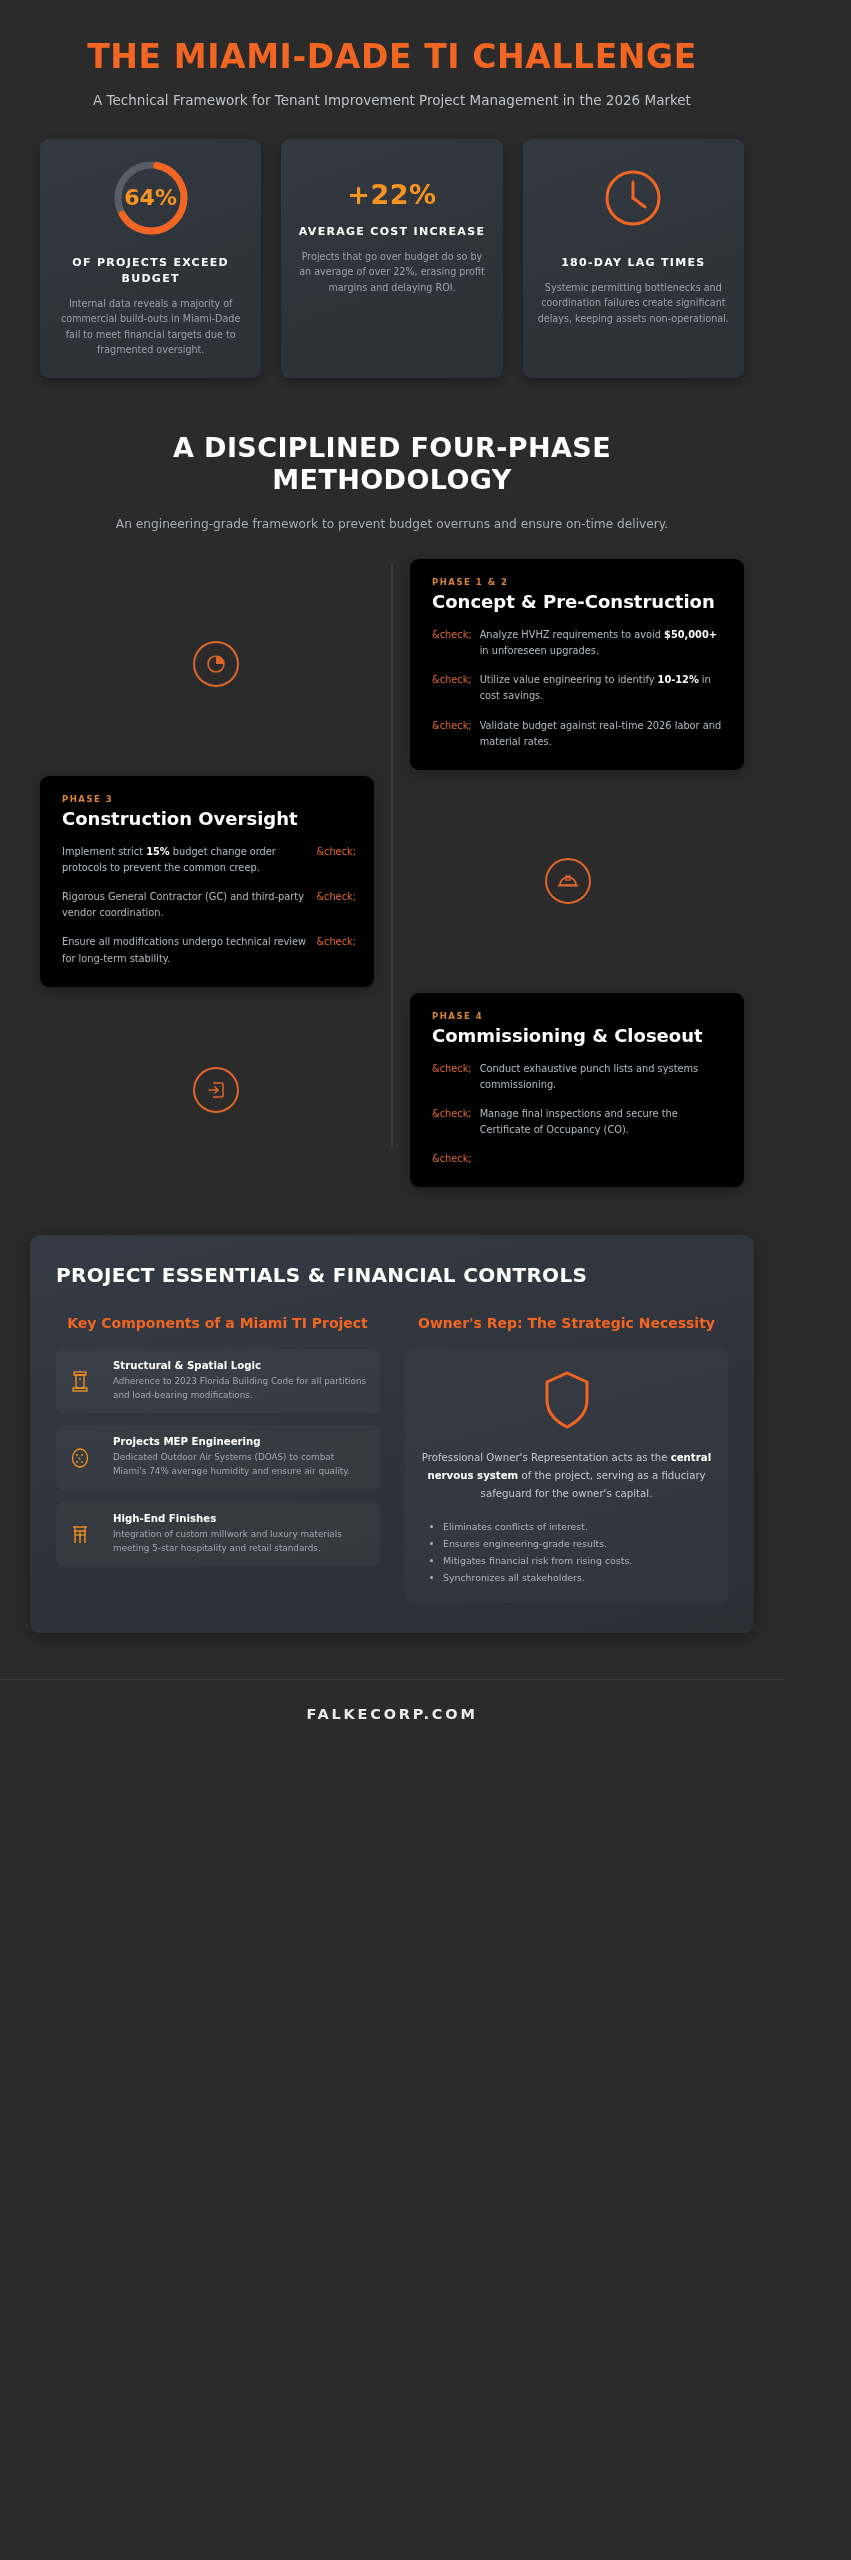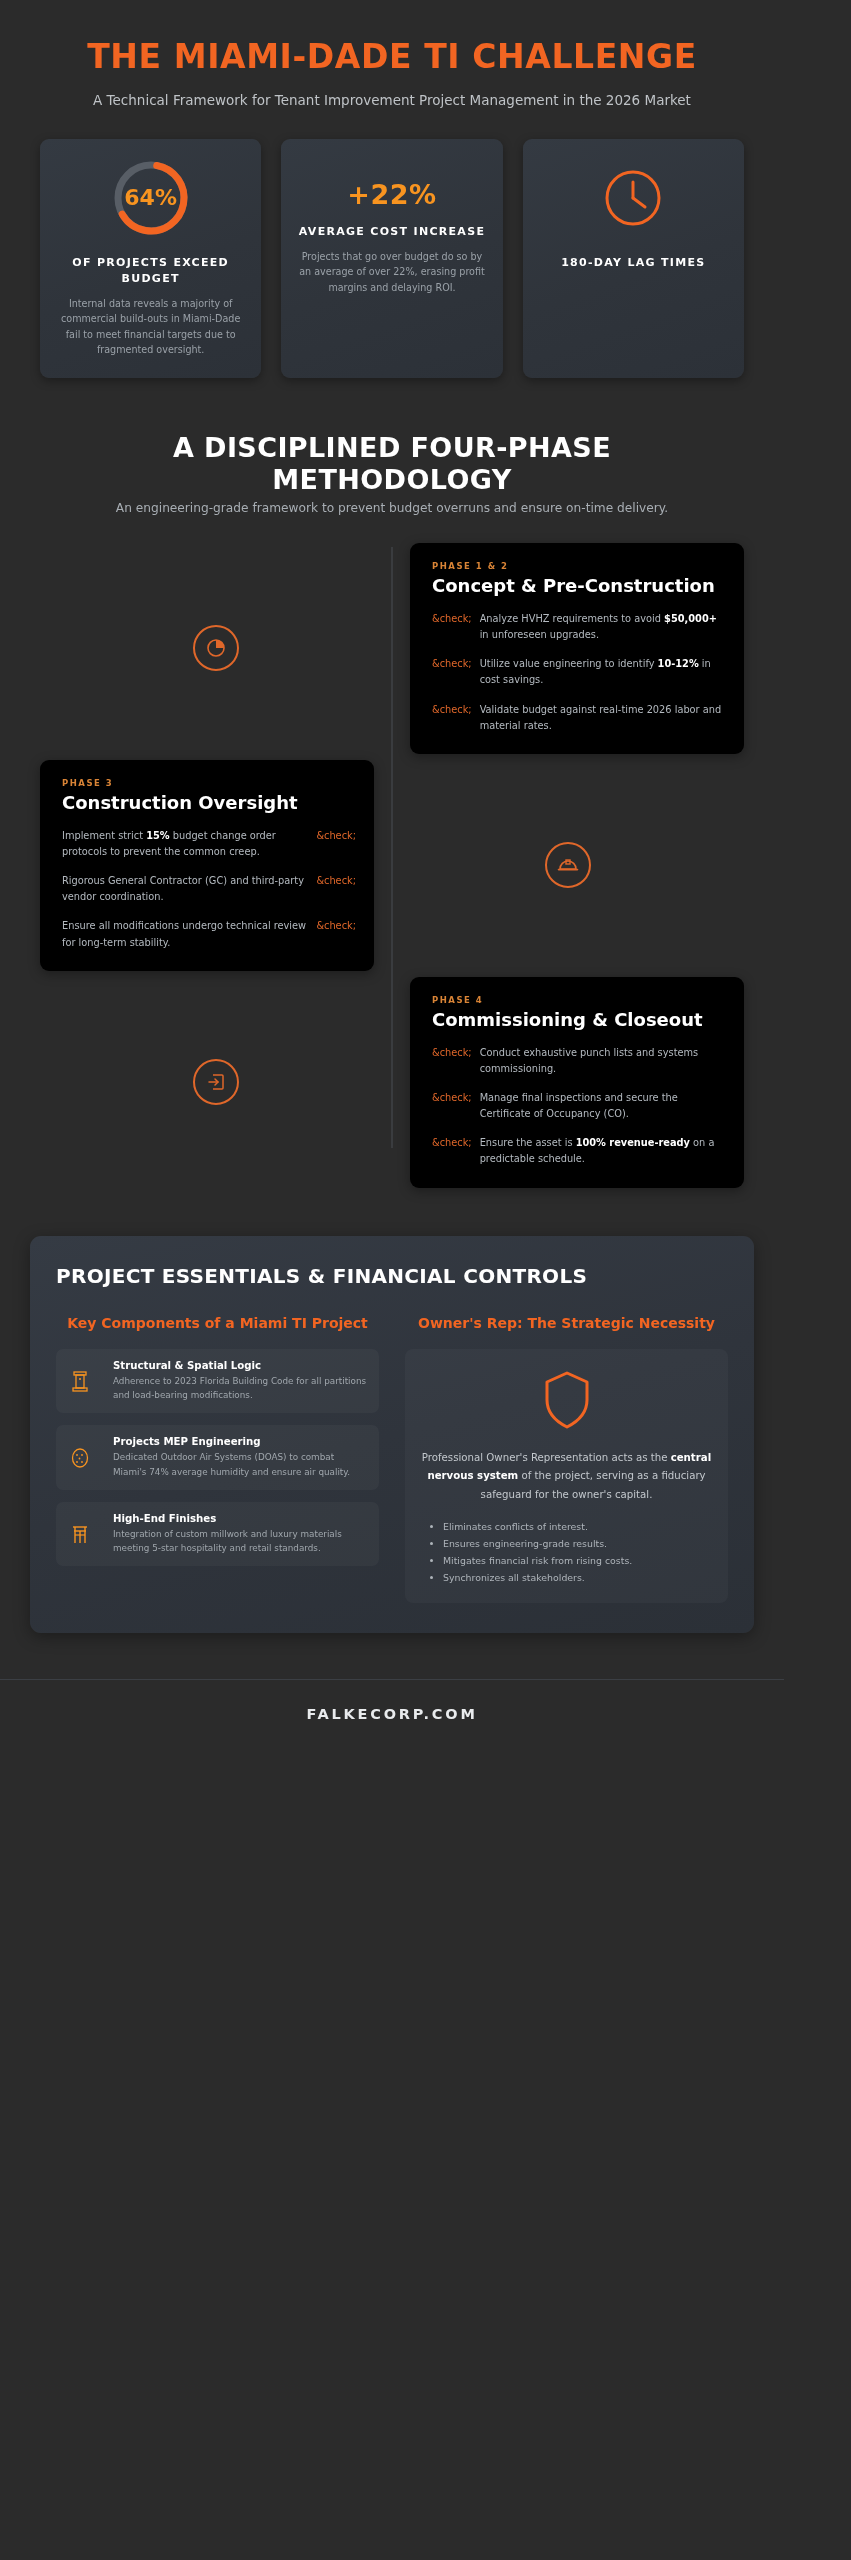--- a/index.html
+++ b/index.html
@@ -74,21 +74,21 @@
     margin-top: 9px; font-size: 9.6px; line-height: 1.62; color: #9aa1a8;
   }
 
   
   .section-head { text-align:center; padding: 54px 60px 0 60px; }
   .section-title {
     font-size: 27px; font-weight: bold; color: #ffffff;
     letter-spacing: 0.4px; line-height: 1.2; text-transform: uppercase;
   }
   .section-sub {
-    margin-top: 2px; font-size: 12.2px; color: #a8aeb4; line-height: 1.5;
+    margin-top: 18px; font-size: 12.2px; color: #a8aeb4; line-height: 1.5;
   }
 
   
   .timeline { position: relative; padding: 26px 40px 0 40px; }
   .timeline-spine {
     position: absolute; left: 50%; top: 30px; bottom: 40px;
     width: 1px; background: #4a4f55; transform: translateX(-50%);
   }
   .t-row { display: flex; align-items: center; position: relative; margin-bottom: 6px; }
   .t-col { width: 50%; }
@@ -214,20 +214,21 @@
 
     <div class="stat-card">
       <div class="clock-wrap">
         <svg width="62" height="62" viewBox="0 0 62 62">
           <circle cx="31" cy="31" r="26" fill="none" stroke="#f26522" stroke-width="3"></circle>
           <line x1="31" y1="31" x2="31" y2="15" stroke="#f26522" stroke-width="3" stroke-linecap="round"></line>
           <line x1="31" y1="31" x2="43" y2="40" stroke="#f26522" stroke-width="3" stroke-linecap="round"></line>
         </svg>
       </div>
       <div class="stat-head">180-DAY LAG TIMES</div>
+      <div class="stat-body">Systemic permitting bottlenecks and coordination failures create significant delays, keeping assets non-operational.</div>
     </div>
 
   </section>
 
   <section class="section-head">
     <h2 class="section-title">A DISCIPLINED FOUR-PHASE METHODOLOGY</h2>
     <p class="section-sub">An engineering-grade framework to prevent budget overruns and ensure on-time delivery.</p>
   </section>
 
   <section class="timeline">
@@ -314,21 +315,20 @@
             <div class="phase-item">
               <span class="chk">&amp;check;</span>
               <span class="txt"><span>Conduct exhaustive punch lists and systems commissioning.</span><b></b><span></span></span>
             </div>
             <div class="phase-item">
               <span class="chk">&amp;check;</span>
               <span class="txt"><span>Manage final inspections and secure the Certificate of Occupancy (CO).</span><b></b><span></span></span>
             </div>
             <div class="phase-item">
               <span class="chk">&amp;check;</span>
-              <span class="txt"><span>Ensure the asset is </span><b>100% revenue-ready</b><span> on a predictable schedule.</span></span>
             </div>
           </div>
         </div>
       </div>
     </div>
 
   </section>
 
   <section class="panel-wrap">
     <div class="panel">

